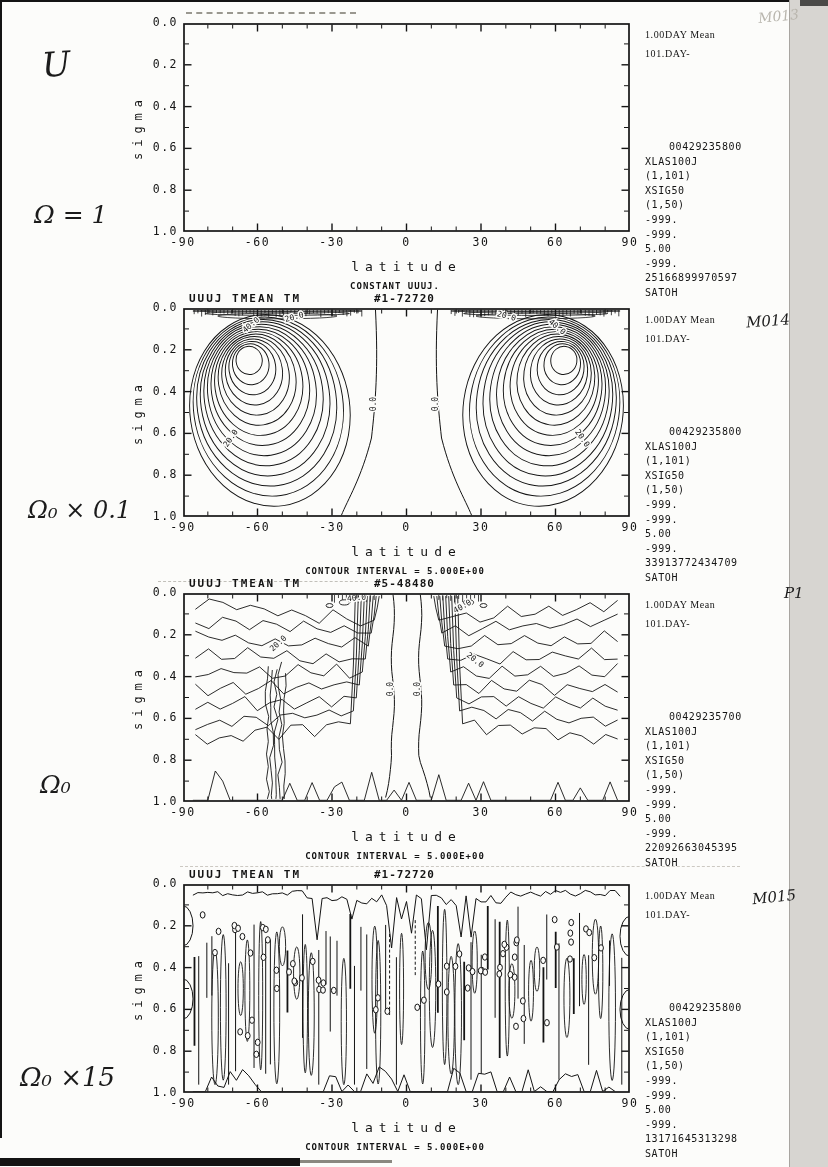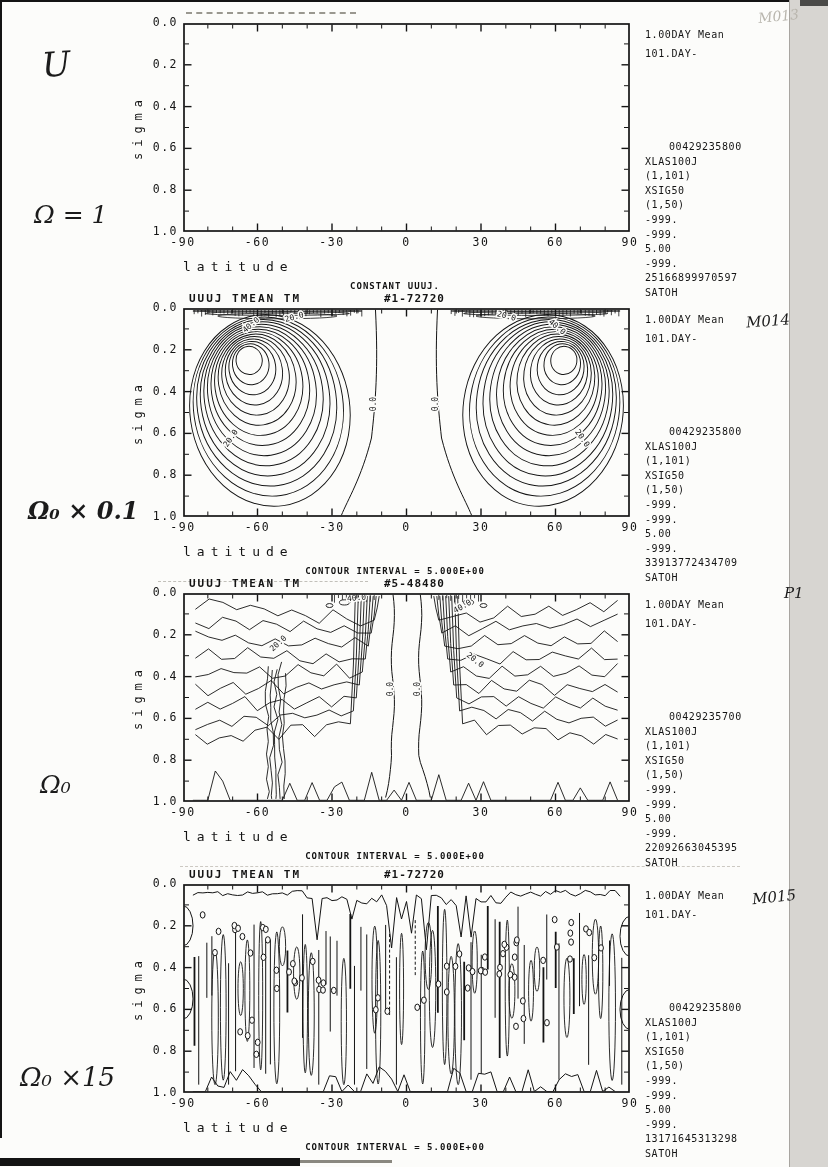--- a/index.html
+++ b/index.html
@@ -1,29 +1,29 @@
 <!DOCTYPE html>
 <html><head>
 <meta charset="utf-8">
 <style>
   html,body{margin:0;padding:0;background:#e9e8e4;}
   .page{position:relative;width:828px;height:1167px;background:#fcfcfa;overflow:hidden;
         font-family:"DejaVu Sans Mono",monospace;color:#141414;}
   .panel{position:absolute;left:0;width:828px;height:0;overflow:visible;}
   .plot{position:absolute;left:183px;top:0;}
   .hdrL{position:absolute;left:189px;top:-16px;font-size:11px;font-weight:bold;letter-spacing:2px;white-space:pre;}
-  .hdrC{position:absolute;left:191px;top:-16px;width:447px;text-align:center;font-size:11px;font-weight:bold;letter-spacing:1px;}
+  .hdrC{position:absolute;left:181px;top:-16px;width:447px;text-align:center;font-size:11px;font-weight:bold;letter-spacing:1px;}
   .ylab{position:absolute;left:138px;top:104px;transform:translate(-50%,-50%) rotate(-90deg);
         font-size:12px;letter-spacing:6px;white-space:nowrap;}
-  .xlab{position:absolute;left:183px;top:236px;width:447px;text-align:left;font-size:13px;letter-spacing:6px;}
+  .xlab{position:absolute;left:183px;top:236px;width:447px;text-align:center;font-size:13px;letter-spacing:6px;}
   .cap{position:absolute;left:160px;top:258px;width:470px;text-align:center;font-size:9px;font-weight:bold;letter-spacing:1px;}
   .ytick{position:absolute;left:142px;width:36px;text-align:right;font-size:11.5px;letter-spacing:1.5px;}
   .xtick{position:absolute;top:212px;width:48px;text-align:center;font-size:11.5px;letter-spacing:1.5px;}
   .info{position:absolute;left:645px;top:2px;font-size:10px;letter-spacing:0.6px;}
-  .it{line-height:19px;white-space:pre;}
+  .it{line-height:19px;white-space:pre;font-family:Liberation Serif, serif;}
   .iblock{margin-top:77px;line-height:14.6px;}
   .iblock div{white-space:pre;}
   .iblock div:first-child{padding-left:24px;}
   .hw{position:absolute;font-family:"DejaVu Serif",serif;font-style:italic;color:#1b1b1b;white-space:nowrap;}
   .artifact{position:absolute;}
   .edge{position:absolute;background:#141414;}
   .rband{position:absolute;left:789px;top:0;width:39px;height:1167px;background:#d7d5d1;border-left:1px solid #a8a5a0;}
   .rband-smudge{position:absolute;left:800px;top:0;width:28px;height:6px;background:#4a4a48;}
   svg text{font-family:"DejaVu Sans Mono",monospace;}
 </style>
@@ -37,21 +37,21 @@
   <div class="rband"></div>
   <div class="rband-smudge"></div>
   <div class="edge" style="left:0;top:1158px;width:300px;height:8px;"></div>
   <div class="edge" style="left:300px;top:1160px;width:92px;height:3px;background:#8a8880;"></div>
   <div class="artifact" style="left:186px;top:12px;width:170px;border-top:2px dashed #9a9890;"></div>
   <div class="artifact" style="left:158px;top:581px;width:210px;border-top:1.5px dashed #c2c0ba;"></div>
   <div class="artifact" style="left:180px;top:866px;width:560px;border-top:1px dashed #ccc9c2;"></div>
 
   <div class="hw" style="left:42px;top:44px;font-size:34px;transform:rotate(-4deg);">U</div>
   <div class="hw" style="left:34px;top:200px;font-size:25px;">Ω = 1</div>
-  <div class="hw" style="left:28px;top:496px;font-size:24px;font-weight:bold;">Ω₀ × 0.1</div>
+  <div class="hw" style="left:28px;top:496px;font-size:24px;">Ω₀ × 0.1</div>
   <div class="hw" style="left:40px;top:770px;font-size:25px;">Ω₀</div>
   <div class="hw" style="left:20px;top:1062px;font-size:26px;">Ω₀ ×15</div>
   <div class="hw" style="left:758px;top:8px;font-size:14px;color:#b9b6ae;transform:rotate(-6deg);">M013</div>
   <div class="hw" style="left:746px;top:312px;font-size:15px;transform:rotate(-4deg);">M014</div>
   <div class="hw" style="left:784px;top:584px;font-size:15px;">P1</div>
   <div class="hw" style="left:752px;top:888px;font-size:15px;transform:rotate(-6deg);">M015</div>
 
   <section class="panel" style="top: 23px;">
     <div class="hdrL"></div>
     <div class="hdrC"></div>

